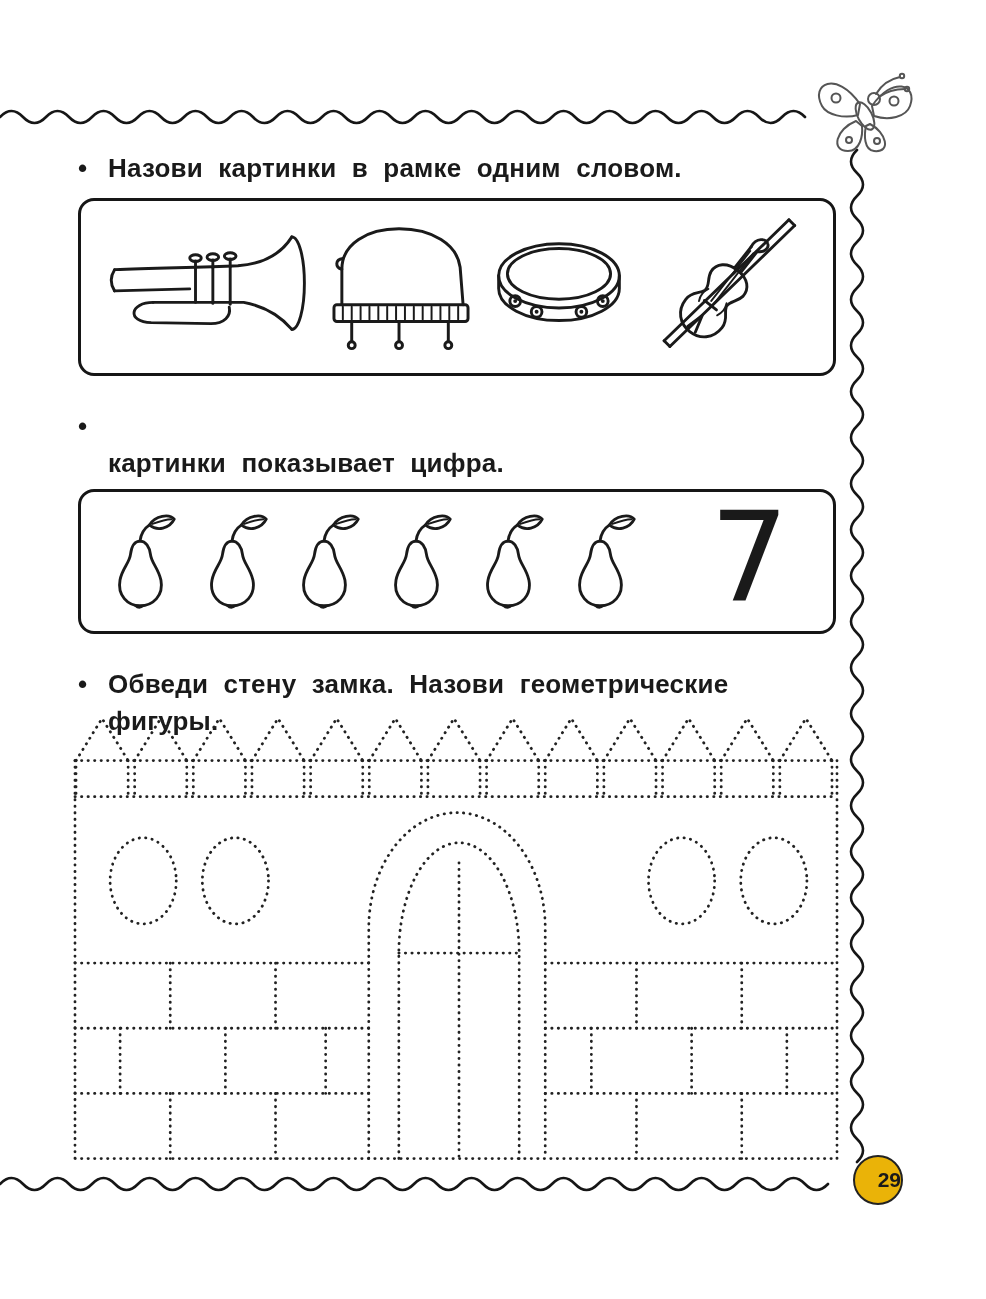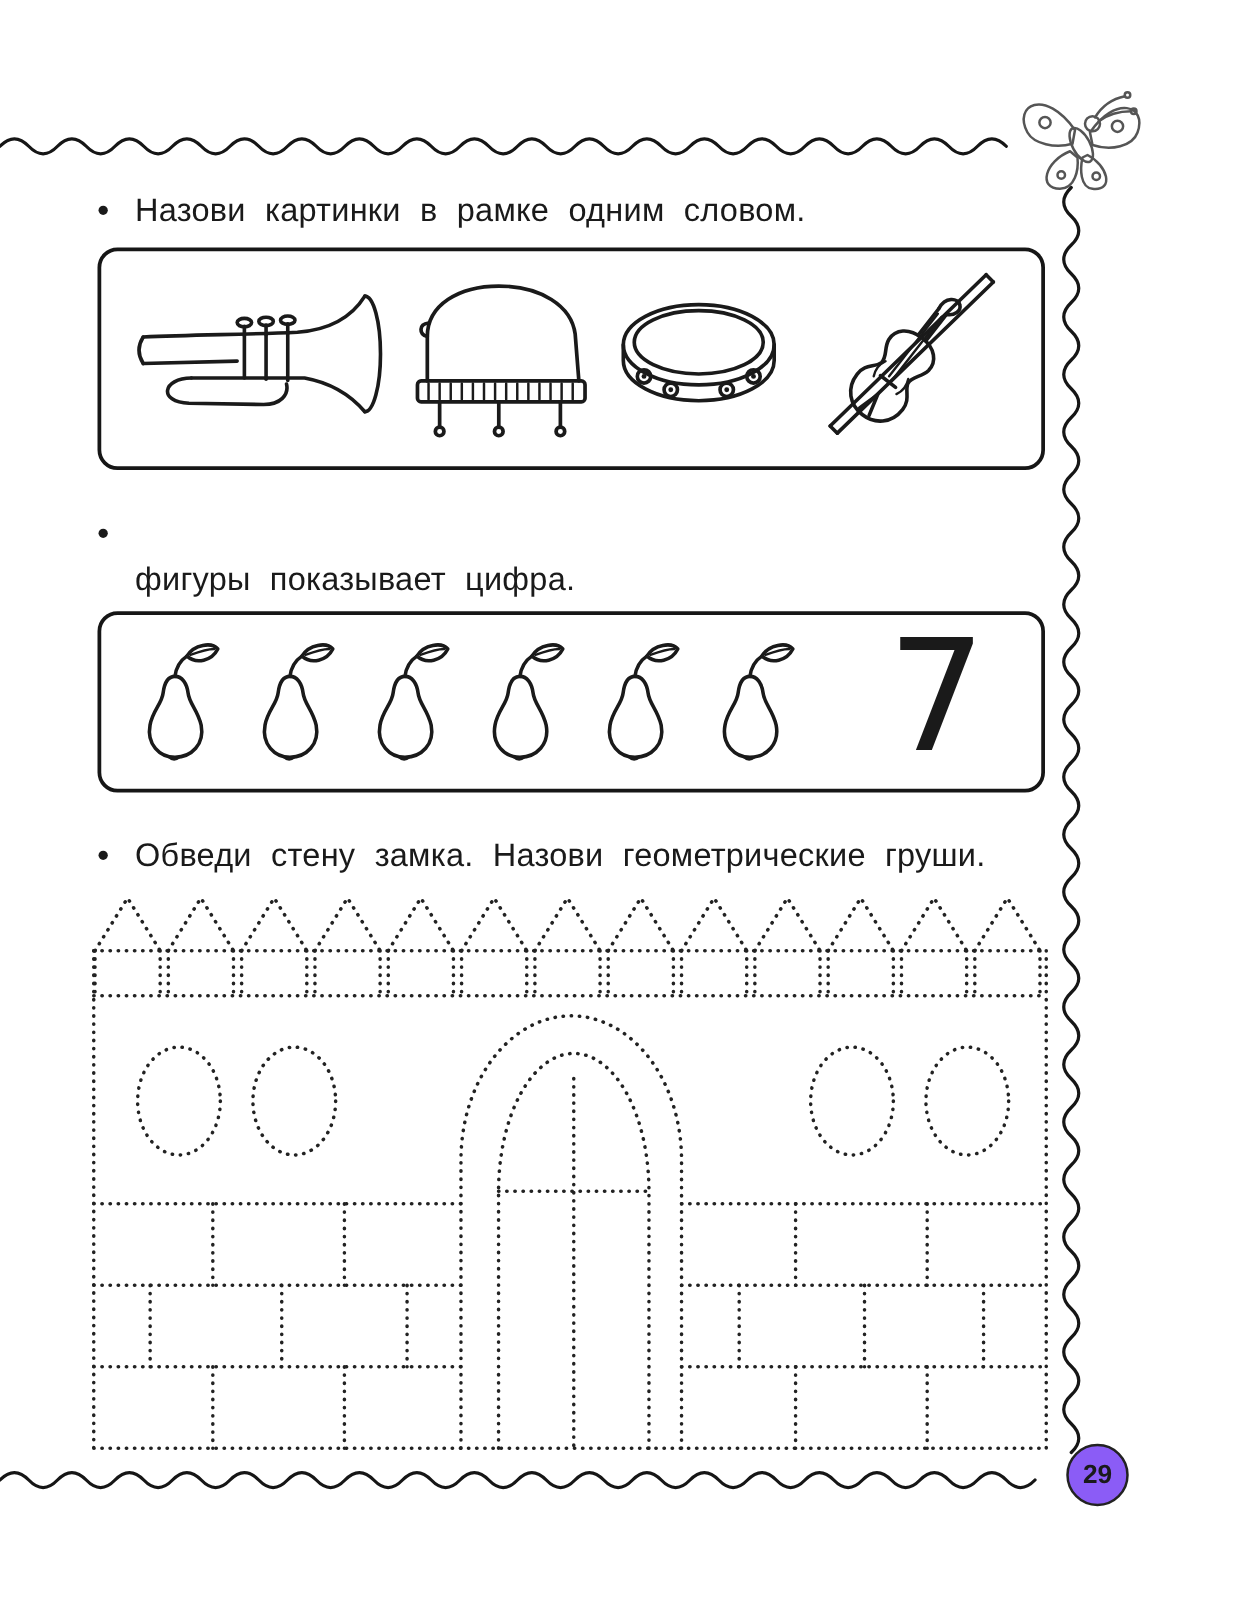--- a/index.html
+++ b/index.html
@@ -6,21 +6,21 @@
   body{
     width:986px;height:1299px;position:relative;overflow:hidden;
     font-family:"Liberation Sans", sans-serif;color:#1a1a1a;
   }
   .abs{position:absolute;}
   
   .wave path{fill:none;stroke:#161616;stroke-width:2.6;stroke-linecap:round;}
   
   .task{position:absolute;left:78px;display:flex;align-items:flex-start;width:770px;}
   .bullet{font-size:26px;font-weight:700;width:30px;flex:0 0 30px;line-height:36px;}
-  .task-text{font-size:26px;font-weight:400;word-spacing:8px;letter-spacing:.2px;line-height:37px;}
+  .task-text{font-size:26px;font-weight:700;word-spacing:8px;letter-spacing:.2px;line-height:37px;}
   
   .frame{
     position:absolute;left:78px;width:758px;background:#fff;
     border:3px solid #161616;border-radius:16px;box-sizing:border-box;
   }
   .frame-instruments{top:198px;height:178px;display:flex;align-items:center;justify-content:space-between;padding:4px 22px;}
   .frame-pears{top:489px;height:145px;display:flex;align-items:center;gap:14px;padding-left:20px;}
   .icon-wrap{display:flex;align-items:center;justify-content:center;}
   
   .ln{stroke:#1a1a1a;stroke-width:3;fill:none;stroke-linecap:round;stroke-linejoin:round;}
@@ -30,22 +30,22 @@
   .big-number{
     position:absolute;right:44px;top:50%;transform:translateY(-53%);
     font-family:"DejaVu Sans", sans-serif;font-size:124px;font-weight:400;line-height:1;
   }
   
   .dot{stroke:#222;stroke-width:2.8;fill:none;stroke-linecap:round;stroke-linejoin:round;stroke-dasharray:0.3 6.2;}
   
   .bfly{stroke:#555;stroke-width:2;fill:none;stroke-linecap:round;stroke-linejoin:round;}
   
   .page-badge{
-    position:absolute;left:853px;top:1155px;width:46px;height:46px;background:#8b5cf6;
-    border:2.5px solid #222;border-radius:50%;display:flex;align-items:center;justify-content:center;
+    position:absolute;left:853px;top:1155px;width:46px;height:46px;background:#eab308;
+    border:2.5px solid #222;border-radius:50%;display:flex;align-items:center;justify-content:flex-end;
     font-size:21px;font-weight:700;z-index:6;
   }
 </style>
 </head>
 <body>
 
 <svg class="abs wave" style="left:0;top:105px;" width="810" height="24" viewBox="0 0 810 24">
   <path d="M0 12 q11.5 -12 23 0 t23 0 t23 0 t23 0 t23 0 t23 0 t23 0 t23 0 t23 0 t23 0 t23 0 t23 0 t23 0 t23 0 t23 0 t23 0 t23 0 t23 0 t23 0 t23 0 t23 0 t23 0 t23 0 t23 0 t23 0 t23 0 t23 0 t23 0 t23 0 t23 0 t23 0 t23 0 t23 0 t23 0 t23 0"></path>
 </svg>
 
@@ -159,21 +159,21 @@
         </g>
       </g>
     </svg>
   </span>
 </div>
 
 <div class="task" style="top:408px;">
   <span class="bullet">•</span>
   <span class="task-text">
     <br>
-    <span>фигуры показывает цифра.</span>
+    <span>картинки показывает цифра.</span>
   </span>
 </div>
 
 <div class="frame frame-pears">
 
   <span class="icon-wrap">
       <svg width="78" height="108" viewBox="0 0 82 112">
         <g class="ln">
           <path d="M41 34 C 35 34 32 40 31 48 C 30 57 22 63 20 75 C 17 91 28 102 41 102 C 55 102 66 91 63 75 C 60 62 53 57 52 48 C 51 40 47 34 41 34 Z"></path>
           <path d="M41 34 C 42 26 45 21 51 17"></path>
@@ -237,21 +237,21 @@
           <path class="ln-thin" d="M36 102 q 4 4 9 0"></path>
         </g>
       </svg>
     </span>
 
   <div class="big-number">7</div>
 </div>
 
 <div class="task" style="top:666px;">
   <span class="bullet">•</span>
-  <span class="task-text">Обведи стену замка. Назови геометрические груши.</span>
+  <span class="task-text">Обведи стену замка. Назови геометрические фигуры.</span>
 </div>
 
 <svg class="abs" style="left:75px;top:712px;" width="762" height="452" viewBox="0 0 760 450" overflow="visible">
   <g class="dot">
 
     <path d="M1 48 L27 6 L53 48 M59.5 48 L85.5 6 L111.5 48 M118 48 L144 6 L170 48 M176.5 48 L202.5 6 L228.5 48 M235 48 L261 6 L287 48 M293.5 48 L319.5 6 L345.5 48 M352 48 L378 6 L404 48 M410.5 48 L436.5 6 L462.5 48 M469 48 L495 6 L521 48 M527.5 48 L553.5 6 L579.5 48 M586 48 L612 6 L638 48 M644.5 48 L670.5 6 L696.5 48 M703 48 L729 6 L755 48"></path>
 
     <path d="M0 48 H760 M0 84 H760"></path>
     <path d="M1 48 V84 M53 48 V84 M59.5 48 V84 M111.5 48 V84 M118 48 V84 M170 48 V84 M176.5 48 V84 M228.5 48 V84 M235 48 V84 M287 48 V84 M293.5 48 V84 M345.5 48 V84 M352 48 V84 M404 48 V84 M410.5 48 V84 M462.5 48 V84 M469 48 V84 M521 48 V84 M527.5 48 V84 M579.5 48 V84 M586 48 V84 M638 48 V84 M644.5 48 V84 M696.5 48 V84 M703 48 V84 M755 48 V84"></path>
 

